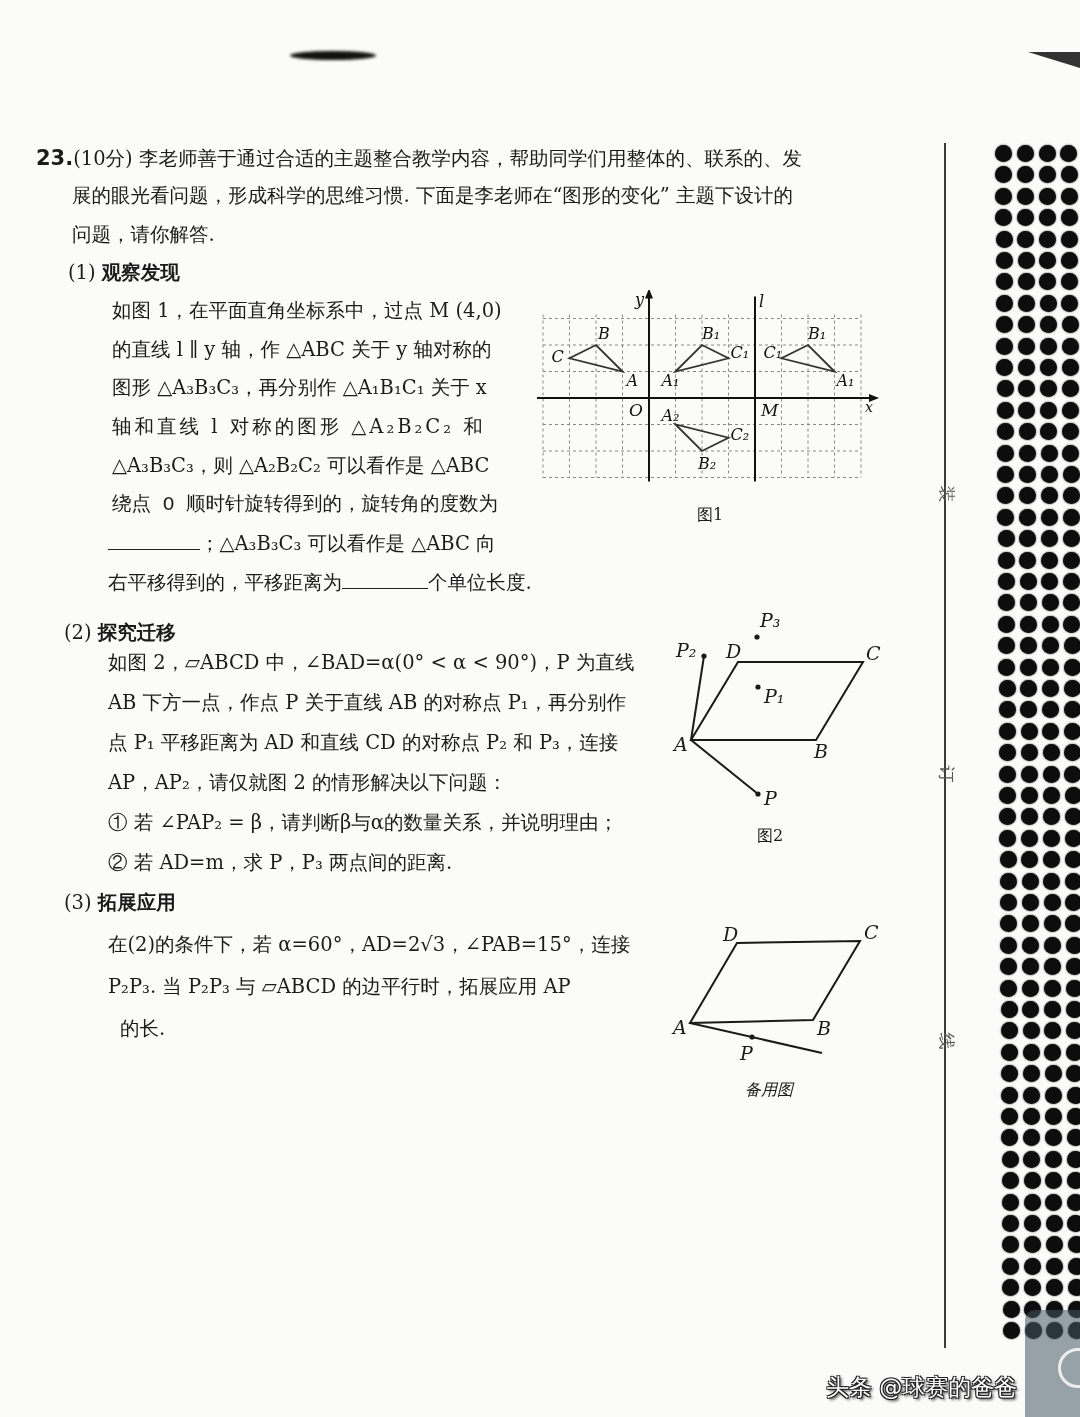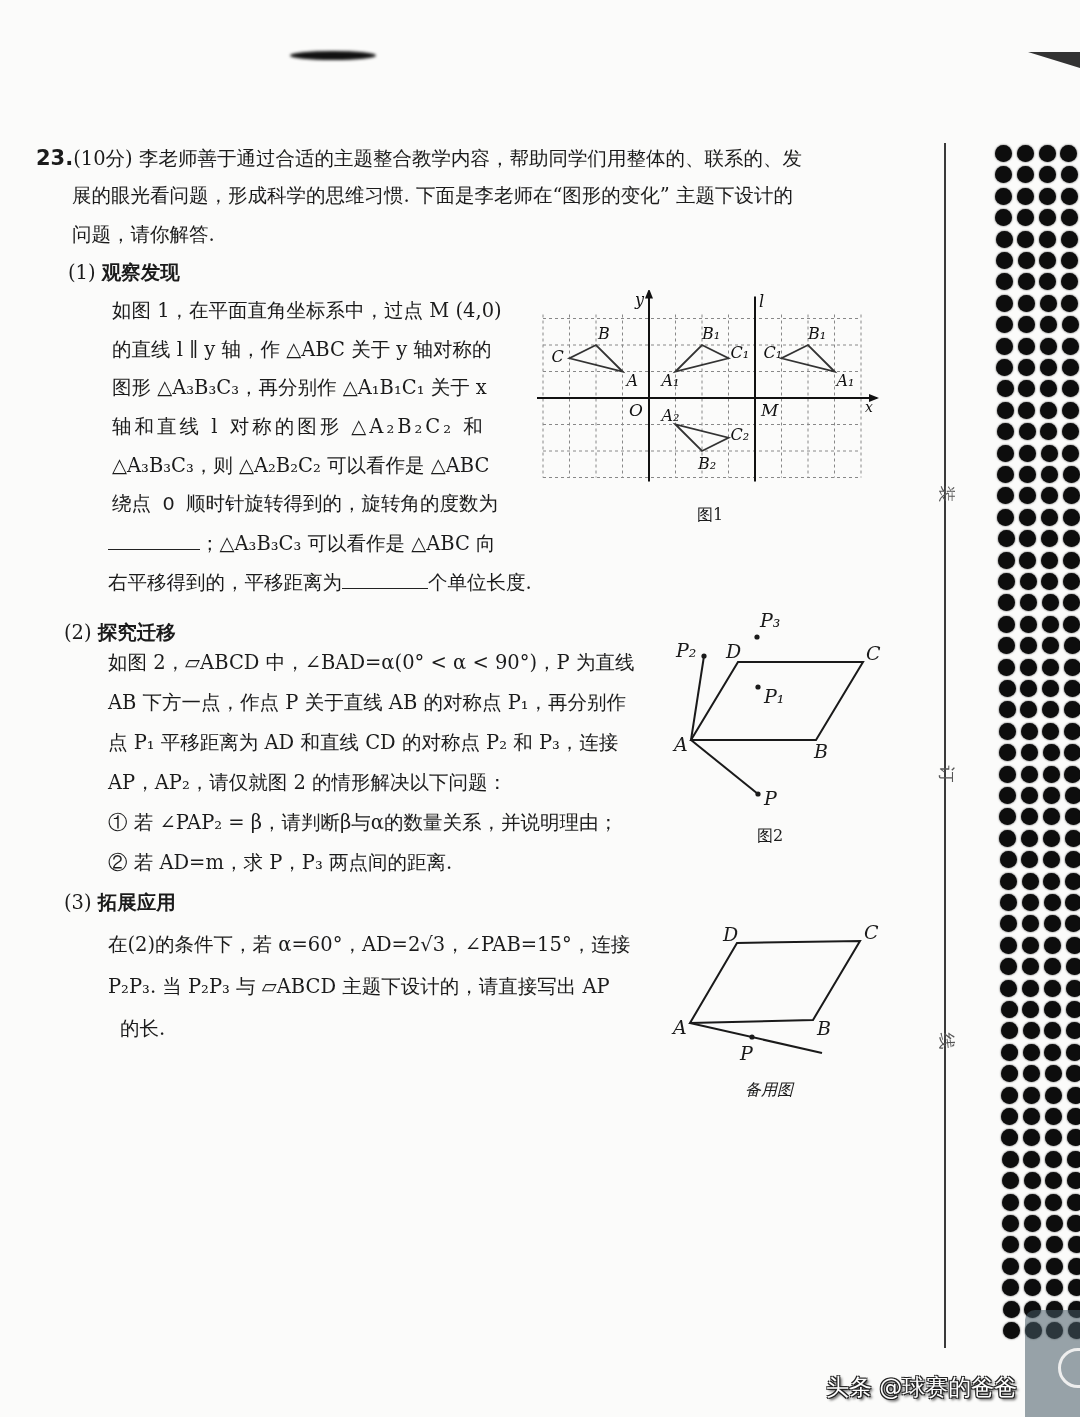--- a/index.html
+++ b/index.html
@@ -133,21 +133,21 @@
     <text x="100" y="22" class="f2">P₃</text>
   </g>
 </svg>
 <div class="abs caption" style="left:757px; top:826px;">图2</div>
 
 <div class="abs line" style="left:64px; top:890px;">
   <span>(3)</span>
   <span class="bold">拓展应用</span>
 </div>
 <div class="abs line" style="left:108px; top:932px;">在(2)的条件下，若 α=60°，AD=2√3，∠PAB=15°，连接</div>
-<div class="abs line" style="left:108px; top:974px;">P₂P₃. 当 P₂P₃ 与 ▱ABCD 主题下设计的，请直接写出 AP</div>
+<div class="abs line" style="left:108px; top:974px;">P₂P₃. 当 P₂P₃ 与 ▱ABCD 的边平行时，拓展应用 AP</div>
 <div class="abs line" style="left:108px; top:1016px;margin-left:12px;">的长.</div>
 
 <svg class="abs" style="left:660px; top:915px;" width="240" height="160">
   <g stroke="#1a1a1a" stroke-width="2" fill="none">
     <polygon points="30,108 153,105 200,26 77,28"></polygon>
     <line x1="30" y1="108" x2="162" y2="138"></line>
   </g>
   <circle cx="92" cy="122" r="2.6" fill="#1a1a1a"></circle>
   <g font-size="19" fill="#1a1a1a">
     <text x="13" y="119" class="f3">A</text>

